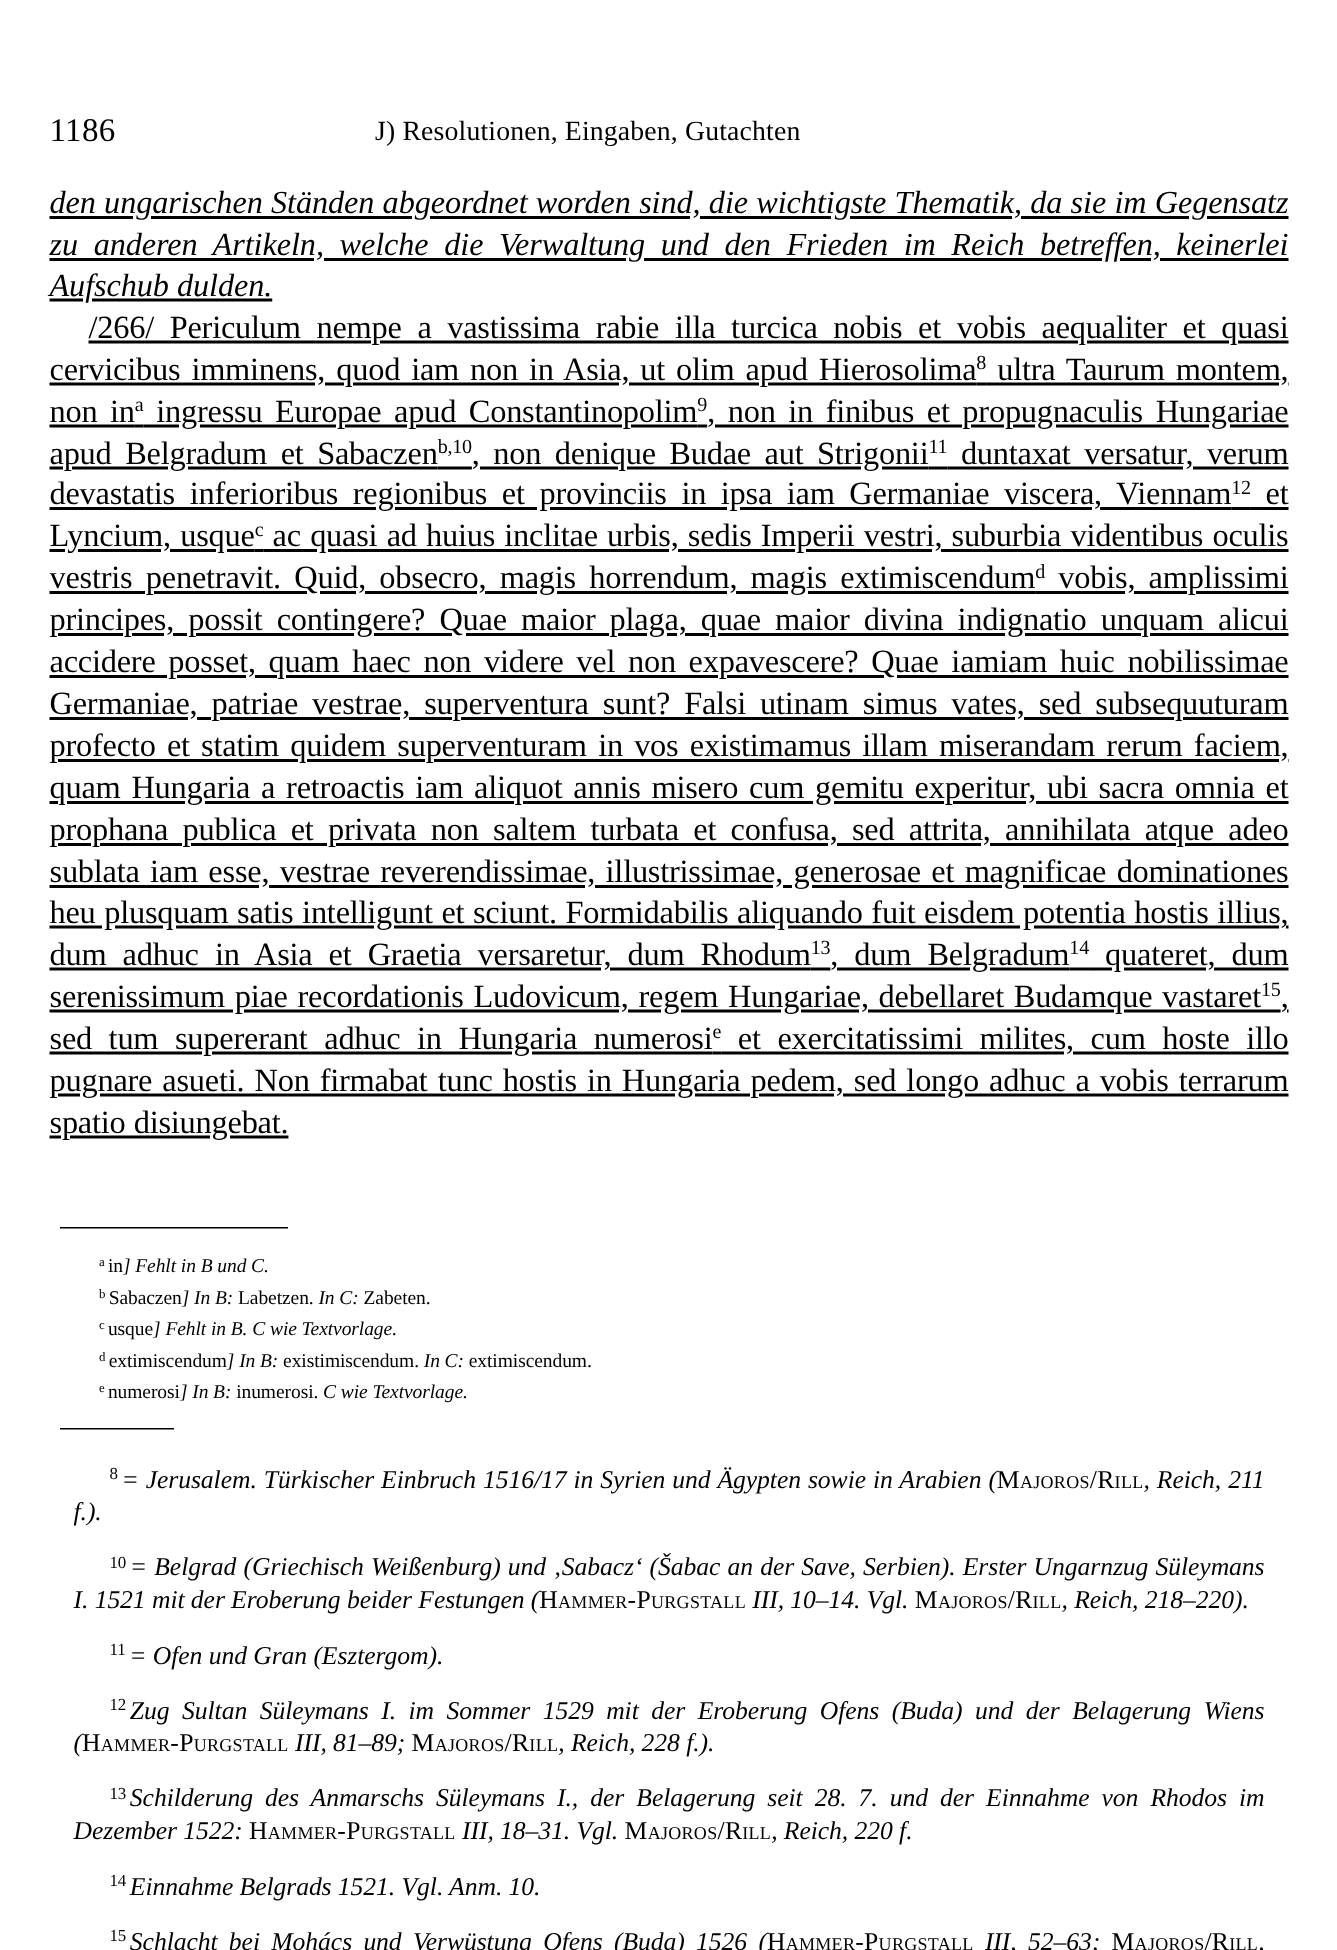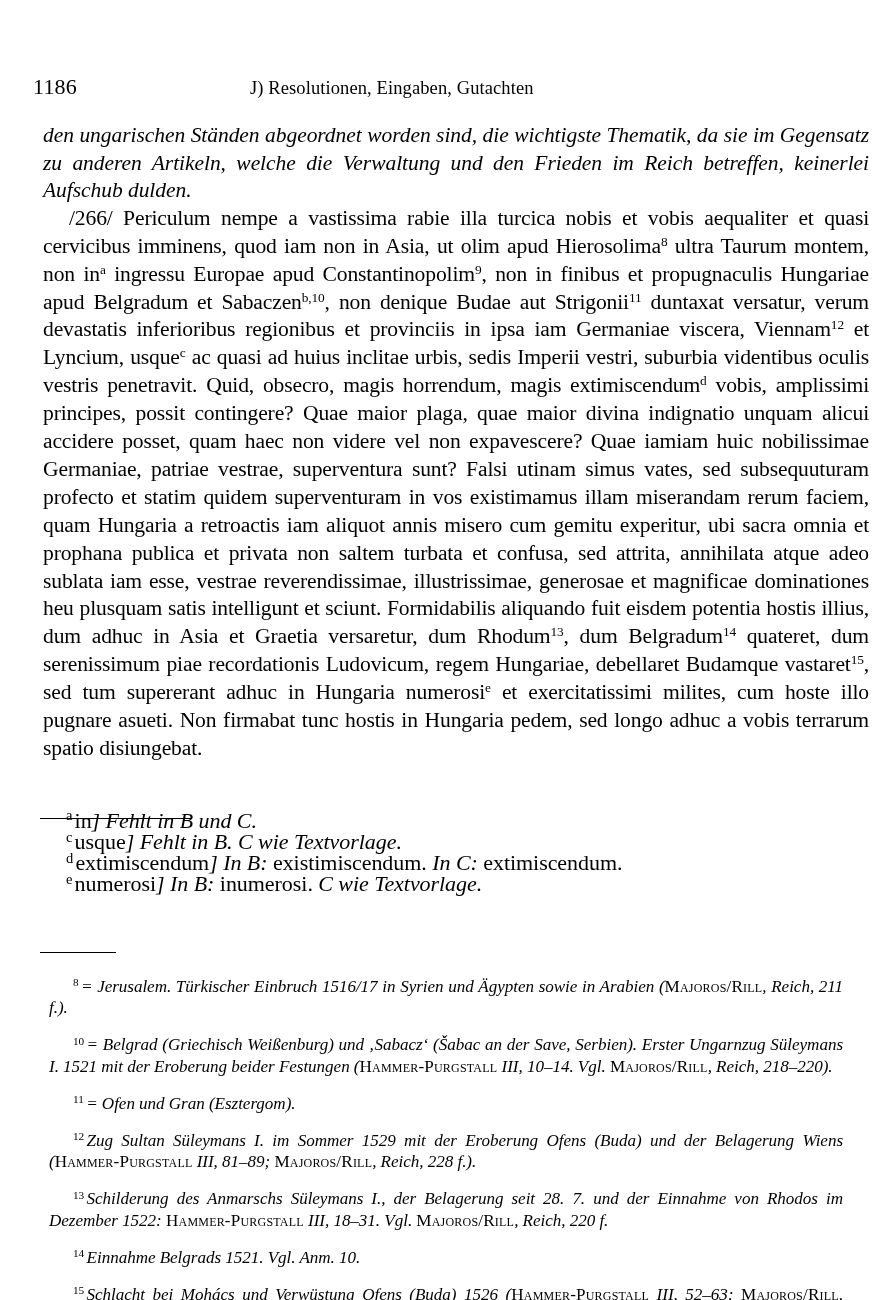--- a/index.html
+++ b/index.html
@@ -45,23 +45,24 @@
     position: absolute;
     left: 217px;
     top: 1px;
     font-size: 18.5px;
     letter-spacing: 0.1px;
   }
 
   
   .body-area {
     position: absolute;
-    left: 43px;
+    left: 33px;
     top: 122px;
     width: 826px;
+    text-decoration: underline;
   }
   p {
     margin: 0;
     text-align: justify;
     text-justify: inter-word;
   }
   .lead-italic {
     font-style: italic;
     font-size: 21.5px;
     line-height: 27.6px;
@@ -95,23 +96,23 @@
   .rule-footnotes {
     left: 40px;
     top: 952px;
     width: 76px;
   }
 
   
   .apparatus {
     position: absolute;
     left: 40px;
-    top: 810px;
+    top: 833px;
     width: 810px;
-    font-size: 22px;
+    font-size: 13px;
     line-height: 21.1px;
   }
   .apparatus .note {
     text-indent: 26px;
     margin: 0;
     text-align: left;
     letter-spacing: -0.05px;
   }
   .apparatus .mk {
     font-size: 0.66em;
@@ -164,20 +165,21 @@
 
   <div class="body-area">
     <p class="lead-italic">den ungarischen Ständen abgeordnet worden sind, die wichtigste Thematik, da sie im Gegensatz zu anderen Artikeln, welche die Verwaltung und den Frieden im Reich betreffen, keinerlei Aufschub dulden.</p>
     <p class="main-text"><span>/266/</span> Periculum nempe a vastissima rabie illa turcica nobis et vobis aequaliter et quasi cervicibus imminens, quod iam non in Asia, ut olim apud Hierosolima<sup>8</sup> ultra Taurum montem, non in<sup>a</sup> ingressu Europae apud Constantinopolim<sup>9</sup>, non in finibus et propugnaculis Hungariae apud Belgradum et Sabaczen<sup>b,10</sup>, non denique Budae aut Strigonii<sup>11</sup> duntaxat versatur, verum devastatis inferioribus regionibus et provinciis in ipsa iam Germaniae viscera, Viennam<sup>12</sup> et Lyncium, usque<sup>c</sup> ac quasi ad huius inclitae urbis, sedis Imperii vestri, suburbia videntibus oculis vestris penetravit. Quid, obsecro, magis horrendum, magis extimiscendum<sup>d</sup> vobis, amplissimi principes, possit contingere? Quae maior plaga, quae maior divina indignatio unquam alicui accidere posset, quam haec non videre vel non expavescere? Quae iamiam huic nobilissimae Germaniae, patriae vestrae, superventura sunt? Falsi utinam simus vates, sed subsequuturam profecto et statim quidem superventuram in vos existimamus illam miserandam rerum faciem, quam Hungaria a retroactis iam aliquot annis misero cum gemitu experitur, ubi sacra omnia et prophana publica et privata non saltem turbata et confusa, sed attrita, annihilata atque adeo sublata iam esse, vestrae reverendissimae, illustrissimae, generosae et magnificae dominationes heu plusquam satis intelligunt et sciunt. Formidabilis aliquando fuit eisdem potentia hostis illius, dum adhuc in Asia et Graetia versaretur, dum Rhodum<sup>13</sup>, dum Belgradum<sup>14</sup> quateret, dum serenissimum piae recordationis Ludovicum, regem Hungariae, debellaret Budamque vastaret<sup>15</sup>, sed tum supererant adhuc in Hungaria numerosi<sup>e</sup> et exercitatissimi milites, cum hoste illo pugnare asueti. Non firmabat tunc hostis in Hungaria pedem, sed longo adhuc a vobis terrarum spatio disiungebat.</p>
   </div>
 
   <div class="rule rule-apparatus"></div>
 
   <div class="apparatus">
       <p class="note"><span class="mk">a</span><span class="rm">in</span><span class="it">] Fehlt in B und C.</span></p>
+      <p class="note"><span class="mk">b</span><span class="rm">Sabaczen</span><span class="it">] In B: </span><span class="rm">Labetzen. </span><span class="it">In C: </span><span class="rm">Zabeten.</span></p>
       <p class="note"><span class="mk">c</span><span class="rm">usque</span><span class="it">] Fehlt in B. C wie Textvorlage.</span></p>
       <p class="note"><span class="mk">d</span><span class="rm">extimiscendum</span><span class="it">] In B: </span><span class="rm">existimiscendum. </span><span class="it">In C: </span><span class="rm">extimiscendum.</span></p>
       <p class="note"><span class="mk">e</span><span class="rm">numerosi</span><span class="it">] In B: </span><span class="rm">inumerosi. </span><span class="it">C wie Textvorlage.</span></p>
     </div>
 
   <div class="rule rule-footnotes"></div>
 
   <div class="footnotes">
       <p class="fn"><span class="fn-num">8</span><span class="it">= Jerusalem. Türkischer Einbruch 1516/17 in Syrien und Ägypten sowie in Arabien (</span><span class="sc">Majoros/Rill</span><span class="it">, Reich, 211 f.).</span></p>
       <p class="fn"><span class="fn-num">10</span><span class="it">= Belgrad (Griechisch Weißenburg) und ‚Sabacz‘ (Šabac an der Save, Serbien). Erster Ungarnzug Süleymans I. 1521 mit der Eroberung beider Festungen (</span><span class="sc">Hammer-Purgstall</span><span class="it"> III, 10–14. Vgl. </span><span class="sc">Majoros/Rill</span><span class="it">, Reich, 218–220).</span></p>

